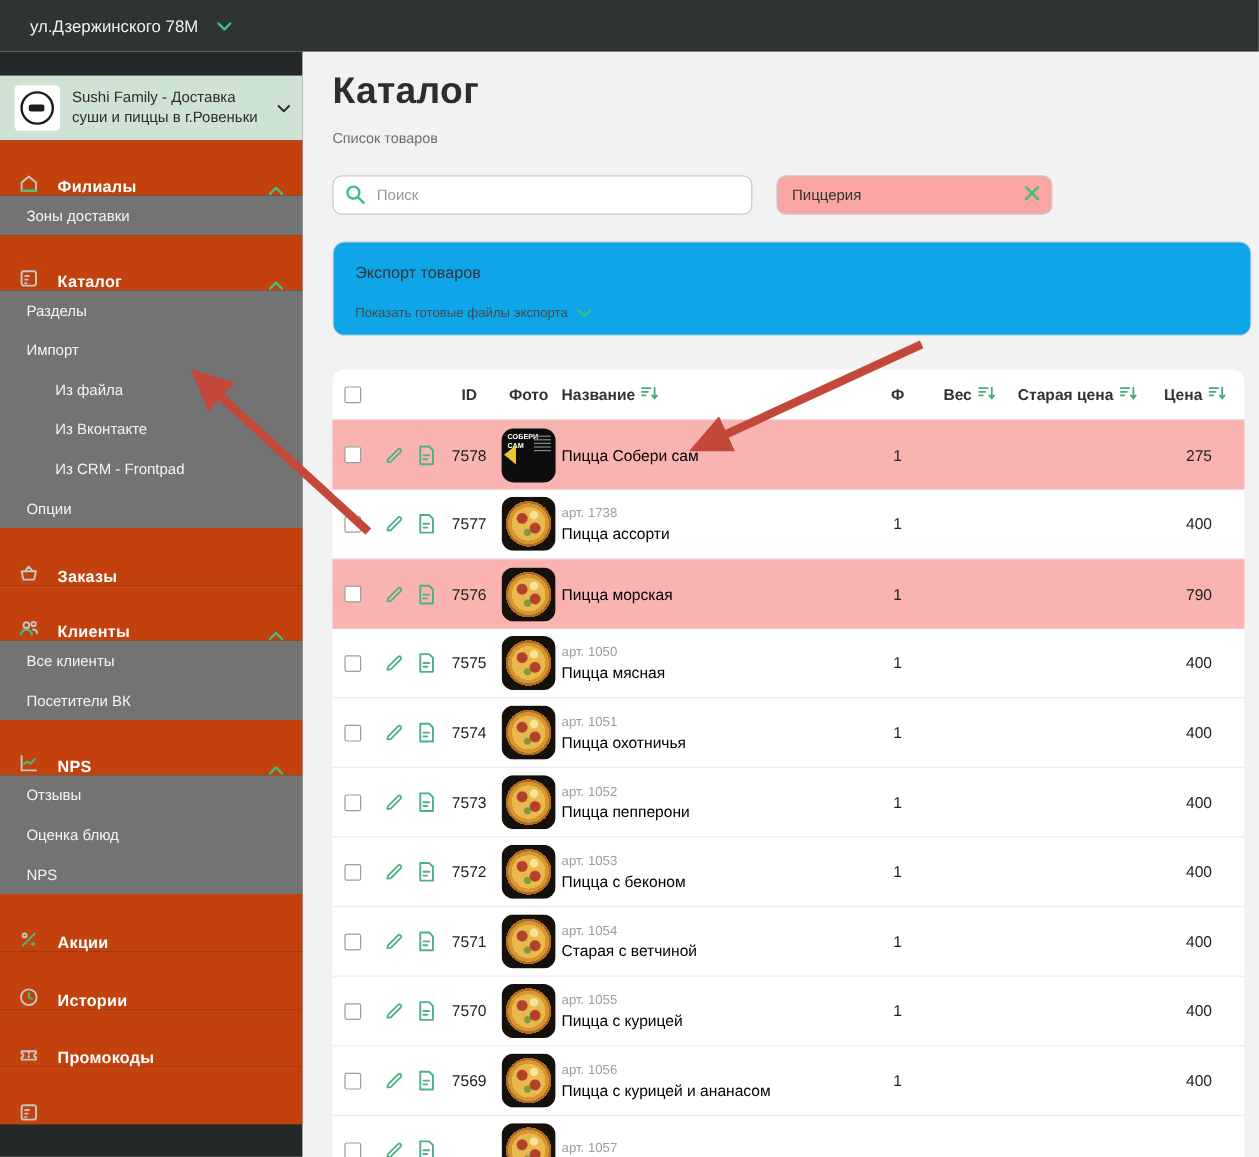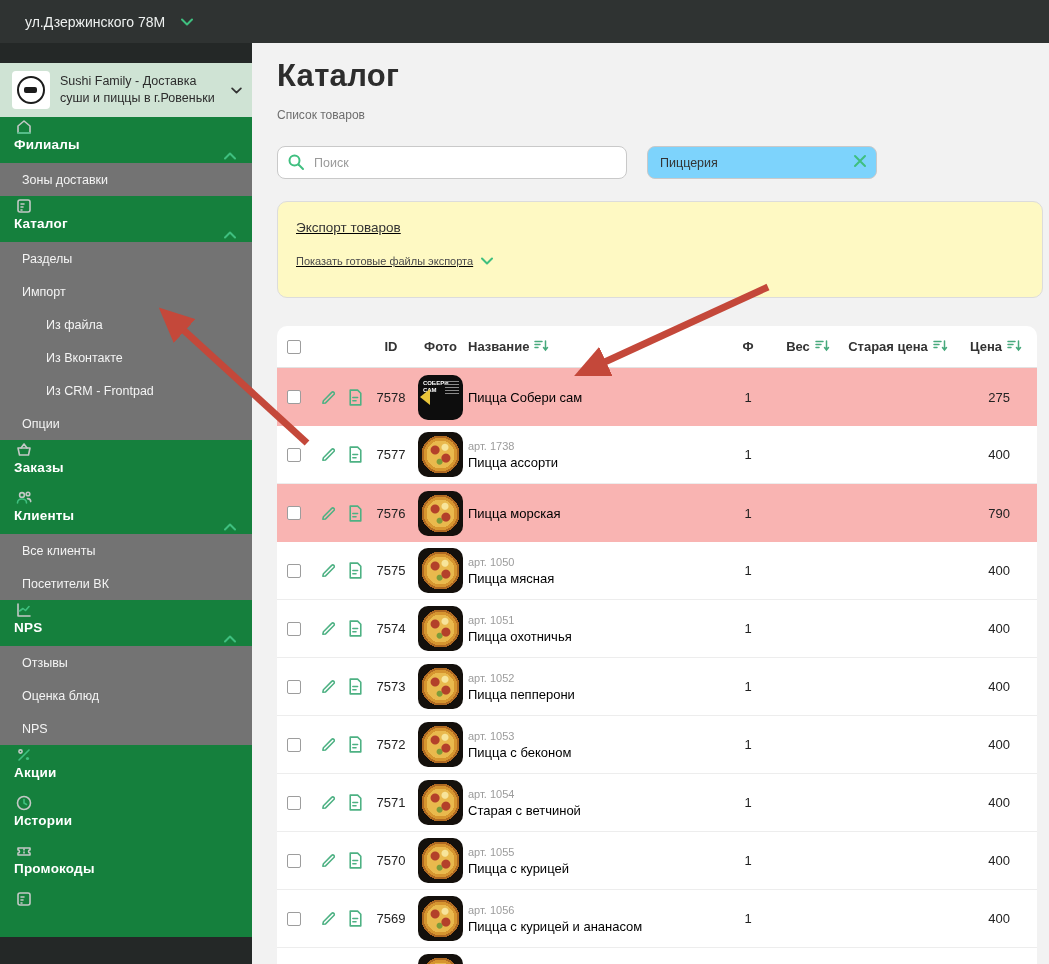--- a/index.html
+++ b/index.html
@@ -17,46 +17,46 @@
 
   
   .sidebar { position:absolute; left:0; top:43px; width:252px; height:921px; background:#242827; z-index:4; }
   .account { height:54px; background:#cfe3d4; display:flex; align-items:center; padding:0 10px 0 12px; gap:10px; cursor:pointer;margin-top:20px; }
   .avatar { width:38px; height:38px; background:#fff; border-radius:4px; flex:0 0 auto; display:flex; align-items:center; justify-content:center; }
   .avatar .ring { width:28px; height:28px; border:2.5px solid #1c1c1c; border-radius:50%; position:relative; }
   .avatar .ring:after { content:""; position:absolute; left:5px; top:9px; width:13px; height:6px; background:#1c1c1c; border-radius:2px; }
   .account-name { font-size:12.5px; line-height:1.35; color:#2c2c2c; flex:1; }
   .account .chev { color:#2c2c2c; }
 
-  .nav-section { height:46px; display:flex; align-items:flex-start; padding:0 16px 0 14px; background:#15803d; cursor:pointer;flex-direction:column; }
+  .nav-section { height:46px; display:flex; align-items:flex-end; padding:0 16px 0 14px; background:#c2410c; cursor:pointer; }
   .nav-section.standalone { height:48px; }
   .nav-section .ico { width:20px; height:20px; margin-right:14px; flex:0 0 auto; }
   .nav-section .lbl { color:#fff; font-size:13.5px; font-weight:bold; letter-spacing:.2px; }
   .nav-section .chev-up { margin-left:auto; }
   .nav-group { background:#737373; }
   .nav-sub { height:33px; display:flex; align-items:center; padding-left:22px; color:#f4f4f4; font-size:12.5px; cursor:pointer; }
   .nav-sub.indent { padding-left:46px; }
   .nav-sub.active { background:#585858; }
   svg.green-stroke { fill:none; stroke:#3fbf7f; stroke-width:2; stroke-linecap:round; stroke-linejoin:round; }
   svg.dark-stroke { fill:none; stroke:#333; stroke-width:2; stroke-linecap:round; stroke-linejoin:round; }
 
   
   .main { position:absolute; left:252px; top:43px; width:797px; height:921px; background:#f2f2f2; padding:15px 0 0 25px; }
   .page-title { font-size:31px; color:#2d2d2d; font-weight:bold; letter-spacing:.3px; }
   .page-subtitle { margin-top:14px; font-size:12px; color:#6e6e6e; }
 
   .filters { margin-top:24px; display:flex; gap:20px; }
   .input-wrap { position:relative; }
   .search-input { width:350px; height:33px; border:1px solid #c9c9c9; border-radius:8px; background:#fff; padding:0 10px 0 36px; font-size:12.5px; color:#333; outline:none; font-family:"Liberation Sans",sans-serif; }
   .search-input::placeholder { color:#9a9a9a; }
-  .filter-input { width:230px; height:33px; border:1px solid #c9c9c9; border-radius:8px; background:#7dd3fc; padding:0 34px 0 12px; font-size:12.5px; color:#333; outline:none; font-family:"Liberation Sans",sans-serif; }
+  .filter-input { width:230px; height:33px; border:1px solid #c9c9c9; border-radius:8px; background:#fca5a5; padding:0 34px 0 12px; font-size:12.5px; color:#333; outline:none; font-family:"Liberation Sans",sans-serif; }
   .input-ico-left { position:absolute; left:10px; top:7px; }
   .input-ico-right { position:absolute; right:10px; top:8px; cursor:pointer; }
 
-  .export-card { margin-top:22px; width:766px; background:#fef9c3; border:1px solid #dcdcdc; border-radius:10px; padding:18px 18px 30px 18px;text-decoration:underline; }
+  .export-card { margin-top:22px; width:766px; background:#0ea5e9; border:1px solid #dcdcdc; border-radius:10px; padding:18px 18px 12px 18px; }
   .export-title { font-size:13.5px; color:#333; }
   .export-toggle { margin-top:20px; display:flex; align-items:center; gap:8px; font-size:11px; color:#4a4a4a; cursor:pointer; }
 
   .table-card { margin-top:28px; width:760px; background:#fff; border-radius:10px 10px 0 0; }
   .trow { display:grid; grid-template-columns:28px 26px 28px 44px 55px 260px 40px 80px 100px 74px; align-items:center; padding-left:10px; padding-right:15px; }
   .thead { height:42px; border-bottom:1px solid #e3e3e3; font-size:13px; color:#333; font-weight:bold; }
   .tbody .trow { height:58px; font-size:13px; color:#222; border-bottom:1px solid #ededed; }
   .tbody .trow.hl { background:#f9b4b2; border-bottom:none; }
   .c-center { text-align:center; justify-self:center; }
   .hflex { display:flex; align-items:center; gap:5px; justify-content:center; }

